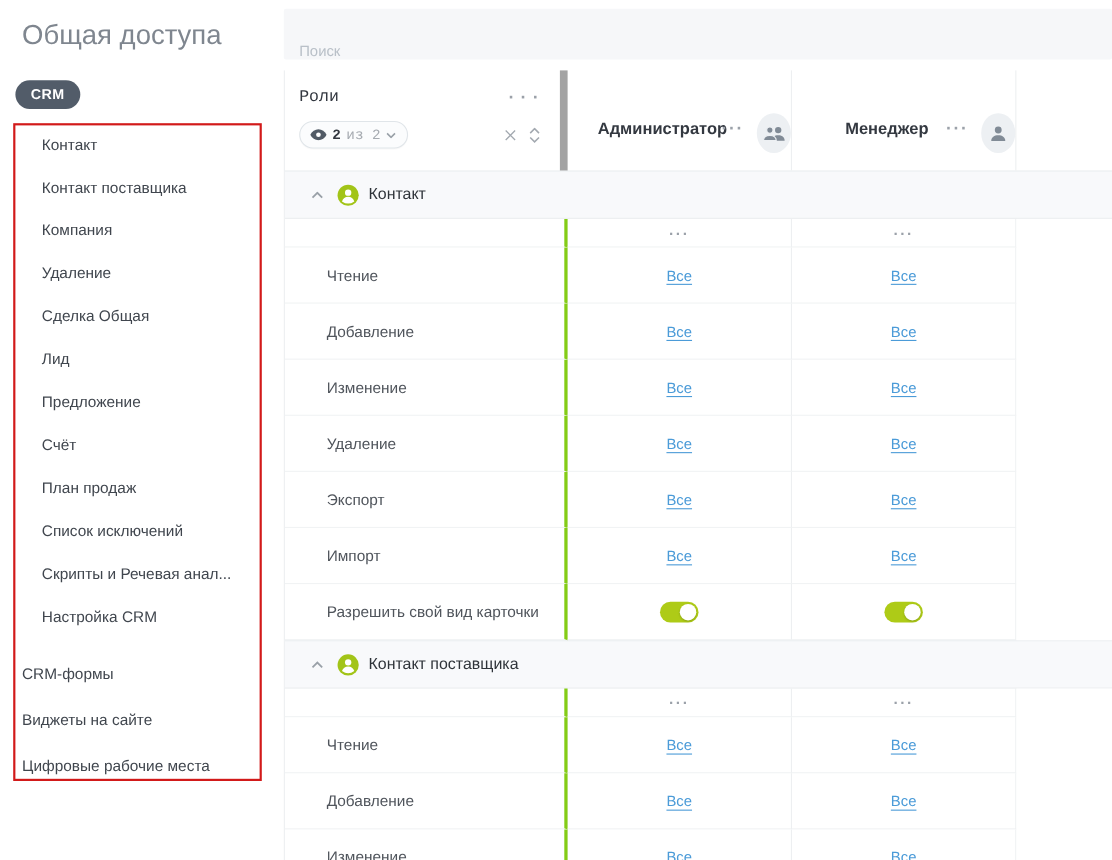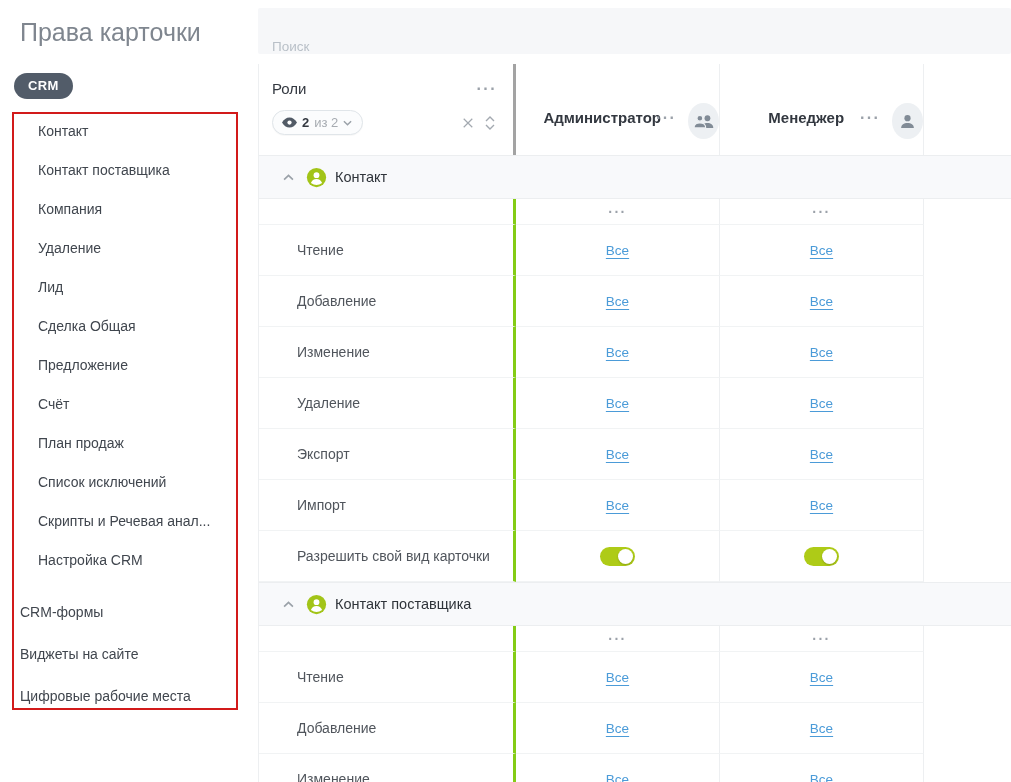--- a/index.html
+++ b/index.html
@@ -26,21 +26,21 @@
   .search-input { flex:1; border:none; outline:none; background:transparent; font-size:13.5px;
     color:#333; font-family:"Liberation Sans", sans-serif; }
   .search-input::placeholder { color:#b9c0c8; }
 
   .table { margin-top:10px; border-left:1px solid #edeff1; }
   .grid-row, .thead { display:grid; grid-template-columns:257px 204px 204px 1fr; }
   .cell { position:relative; }
 
   
   .thead { height:91px; }
-  .th-roles { border-right:3px solid #a3a3a3; padding:16px 16px 0 13px; }
+  .th-roles { border-right:7px solid #a3a3a3; padding:16px 16px 0 13px;font-family:Liberation Mono, monospace; }
   .th-roles-top { display:flex; justify-content:space-between; align-items:center; }
   .th-title { font-size:15px; color:#333840; }
   .strong { font-weight:600; }
   .menu-dots { color:#9ba1a9; font-size:16px; font-weight:700; letter-spacing:1.5px;
     line-height:1; cursor:pointer; user-select:none; }
   .filter-row { margin-top:13px; display:flex; align-items:center; justify-content:space-between; }
   .filter-pill { display:inline-flex; align-items:center; gap:5px; background:#fbfcfd;
     border:1px solid #e0e5e9; border-radius:14px; padding:4px 10px 4px 9px; cursor:pointer;
     box-shadow:0 1px 1px rgba(0,0,0,.03); }
   .filter-pill b { font-size:13px; color:#333840; }
@@ -79,31 +79,31 @@
     display:inline-block; cursor:pointer; }
   .toggle.on { background:var(--c-toggle-on,#aecb17); }
   .knob { position:absolute; top:2px; width:15px; height:15px; border-radius:50%;
     background:#fff; box-shadow:0 1px 2px rgba(0,0,0,.2); }
   .toggle.on .knob { right:2px; } .toggle:not(.on) .knob { left:2px; }
 </style>
 </head>
 <body>
 
 <div class="sidebar">
-  <div class="sidebar-title">Права карточки</div>
+  <div class="sidebar-title">Общая доступа</div>
   <div class="badge-row">
     <span class="crm-badge">CRM</span>
   </div>
   <div class="sb-list">
       <div class="sb-item sb-sub">Контакт</div>
       <div class="sb-item sb-sub">Контакт поставщика</div>
       <div class="sb-item sb-sub">Компания</div>
       <div class="sb-item sb-sub">Удаление</div>
+      <div class="sb-item sb-sub">Сделка Общая</div>
       <div class="sb-item sb-sub">Лид</div>
-      <div class="sb-item sb-sub">Сделка Общая</div>
       <div class="sb-item sb-sub">Предложение</div>
       <div class="sb-item sb-sub">Счёт</div>
       <div class="sb-item sb-sub">План продаж</div>
       <div class="sb-item sb-sub">Список исключений</div>
       <div class="sb-item sb-sub">Скрипты и Речевая анал...</div>
       <div class="sb-item sb-sub">Настройка CRM</div>
     </div>
   <div class="sb-list">
       <div class="sb-item sb-group">CRM-формы</div>
       <div class="sb-item sb-group">Виджеты на сайте</div>

